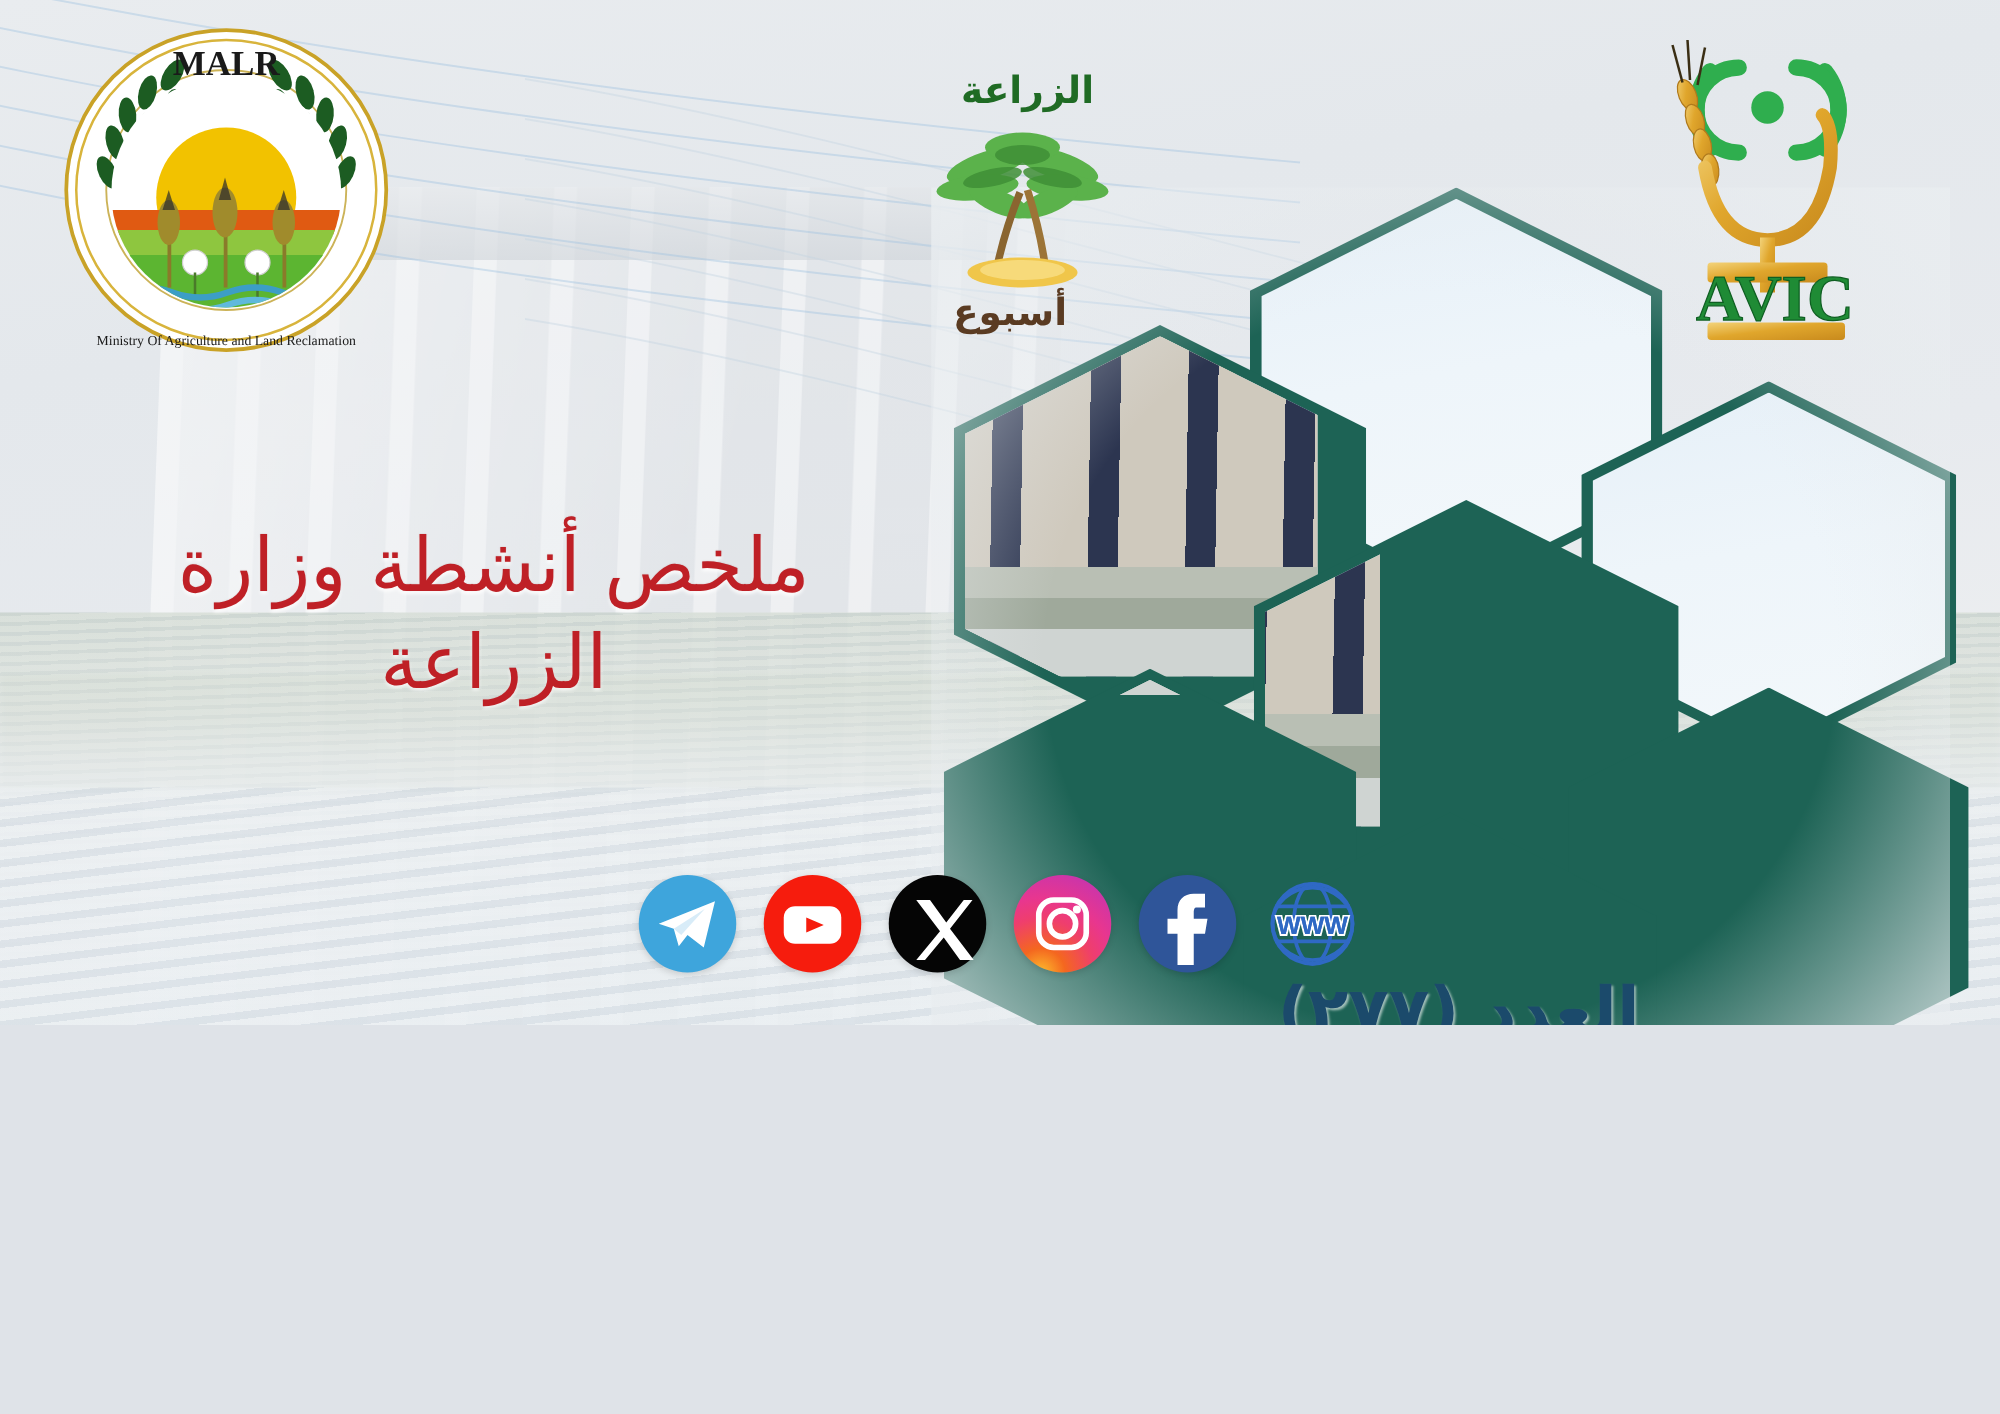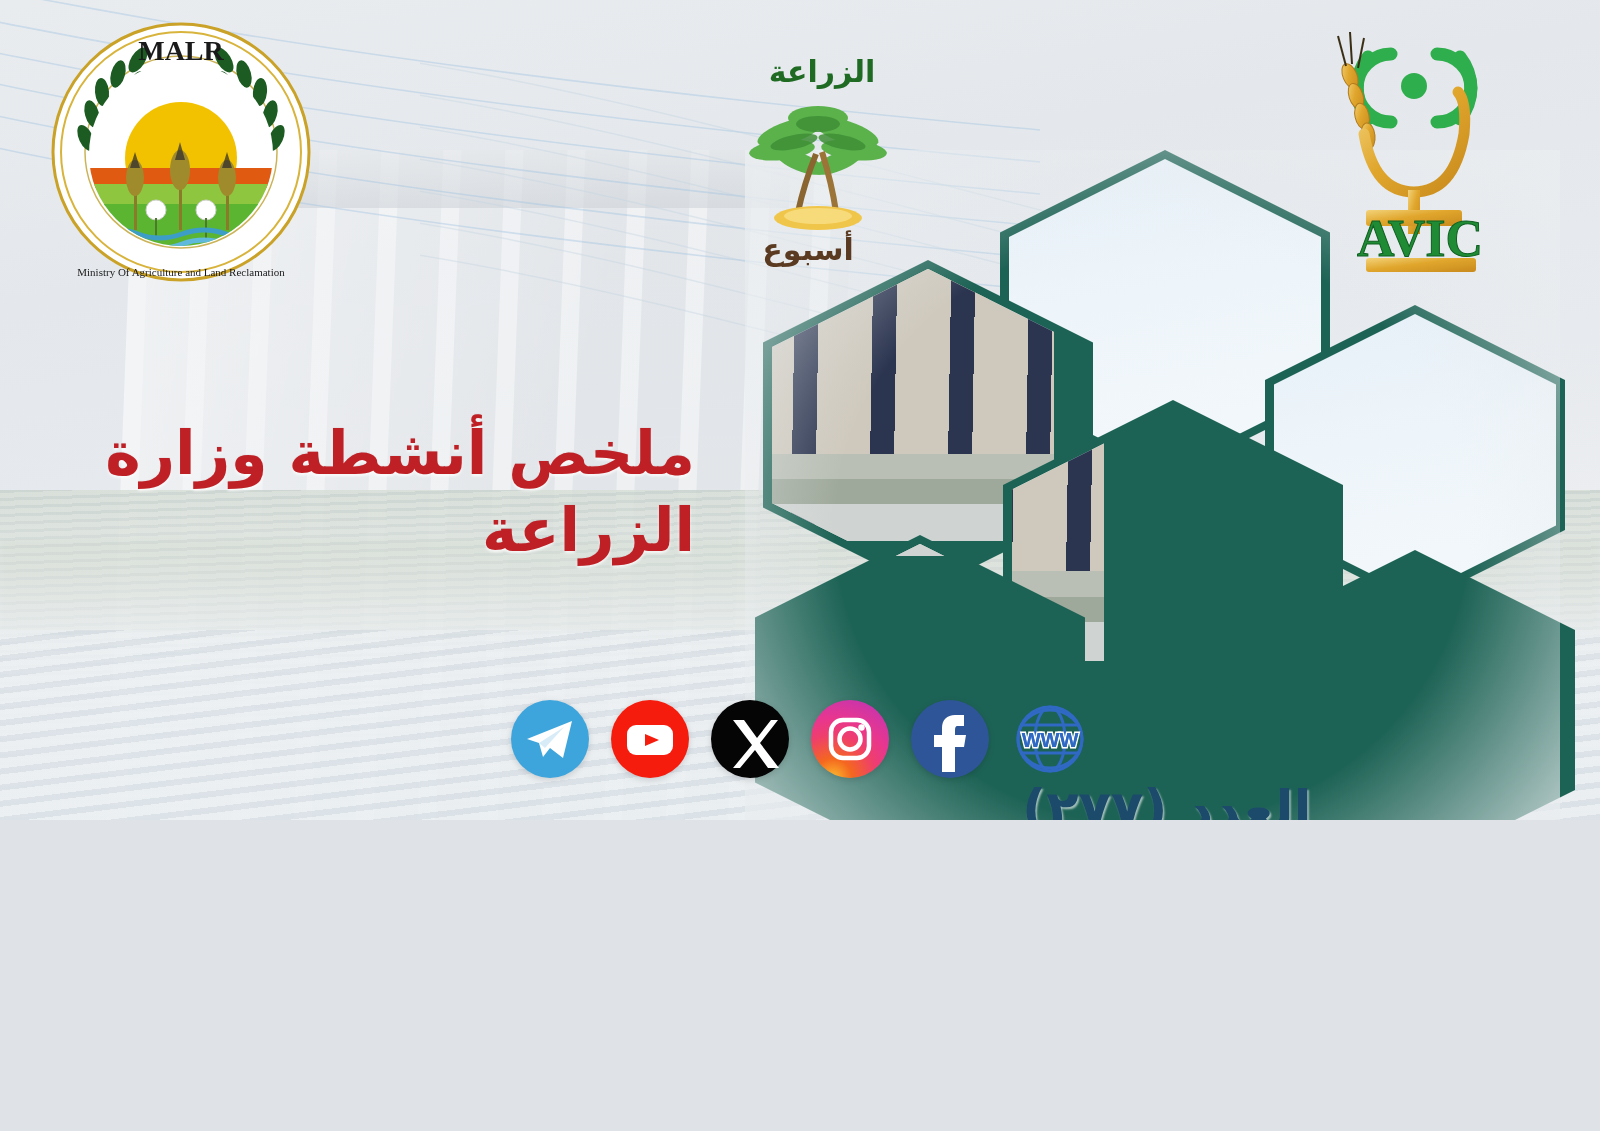--- a/index.html
+++ b/index.html
@@ -69,22 +69,22 @@
   .photo-sky{background:linear-gradient(170deg,#e6f0f8 0%,#eef5fa 45%,#f3f8fb 100%);}
   .collage-fade{position:absolute;inset:0;pointer-events:none;
     background:radial-gradient(ellipse at 50% 50%,rgba(255,255,255,0) 55%,rgba(233,237,240,.65) 85%,rgba(233,237,240,.92) 100%);}
 
   
   .logo-malr{position:absolute;left:46px;top:18px;width:270px;height:268px;}
   .logo-avic{position:absolute;left:1298px;top:14px;width:232px;height:262px;}
   .logo-week{position:absolute;left:730px;top:46px;width:175px;height:228px;}
 
   
-  .title{position:absolute;right:905px;top:415px;width:660px;text-align:right;
-    direction:rtl;color:#bf2026;font-weight:700;font-size:60px;line-height:1.28;
+  .title{position:absolute;right:875px;top:415px;width:660px;text-align:center;
+    direction:rtl;color:#bf2026;font-weight:400;font-size:60px;line-height:1.28;
     font-family:"DejaVu Sans","Liberation Sans",sans-serif;
     text-shadow:0 2px 3px rgba(255,255,255,.85),0 0 1px rgba(120,10,14,.35);}
 
   .date-badge{position:absolute;left:172px;top:655px;width:436px;height:96px;
     background:#176b5e;border-radius:48px;display:flex;align-items:center;justify-content:center;
     box-shadow:0 3px 8px rgba(0,0,0,.18);}
   .date-badge span{color:#ffffff;font-size:41px;font-weight:700;direction:rtl;letter-spacing:.5px;
     text-shadow:1.5px 1.5px 0 #123f37,-1px -1px 0 rgba(10,45,40,.55);}
 
   .issue{position:absolute;left:1022px;top:779px;color:#1b4a6b;font-size:53px;font-weight:700;

